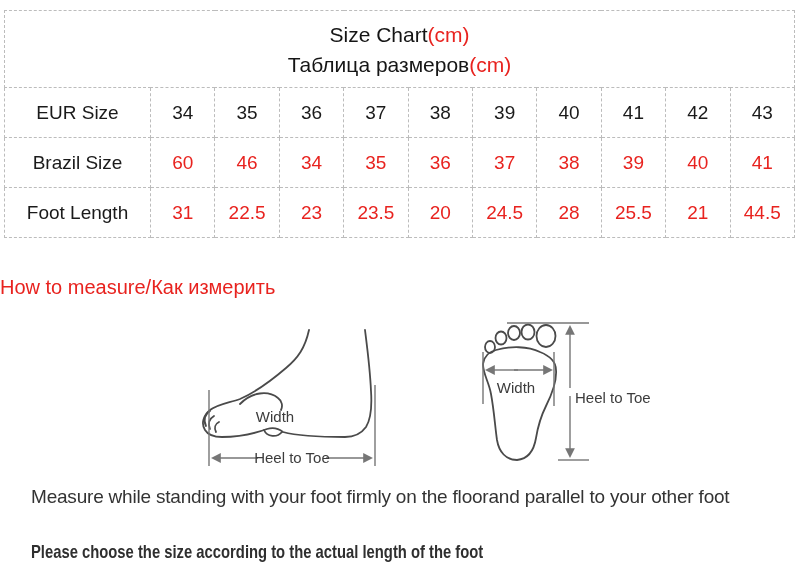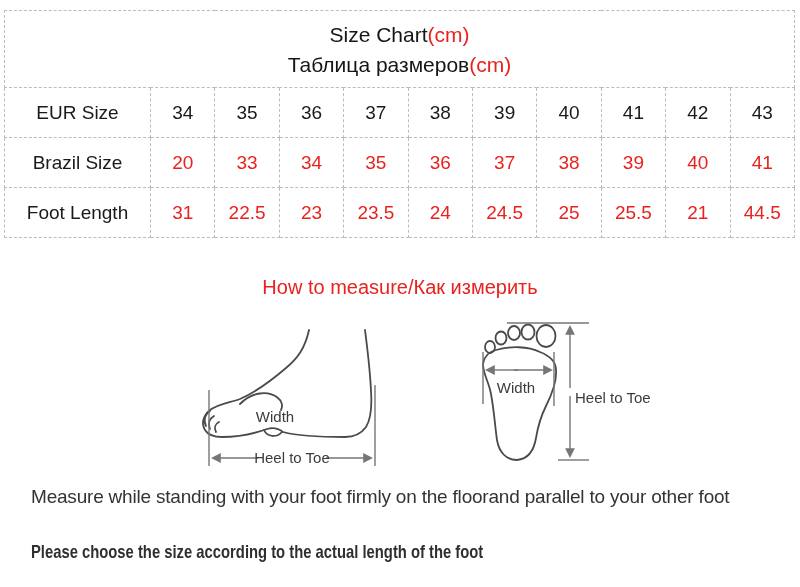--- a/index.html
+++ b/index.html
@@ -41,21 +41,21 @@
   .title-line{font-size:21px;line-height:1;color:#151515;white-space:nowrap;}
   .title-line .unit{color:var(--red);}
   tr.data-row{height:50px;}
   td.label{font-size:19px;}
   td.val.red{color:var(--red);}
   td.val.black{color:var(--ink);}
 
   
   .measure-heading{
     position:absolute;left:0;top:276px;width:800px;
-    text-align:center;font-size:20px;color:var(--red);
+    font-size:20px;color:var(--red);
     white-space:nowrap;
   }
   .diagram{position:absolute;}
   #diagram-side{left:160px;top:306px;}
   #diagram-top{left:470px;top:306px;}
   .fk{fill:none;stroke:var(--foot);stroke-width:1.8;stroke-linecap:round;stroke-linejoin:round;}
   .ms{fill:none;stroke:var(--meas);stroke-width:1.4;}
   .mt{fill:#3c3c3c;font-family:"Liberation Sans","DejaVu Sans",sans-serif;font-size:15px;}
   .arrhead{fill:var(--meas);}
 
@@ -100,40 +100,40 @@
           <td class="val black">37</td>
           <td class="val black">38</td>
           <td class="val black">39</td>
           <td class="val black">40</td>
           <td class="val black">41</td>
           <td class="val black">42</td>
           <td class="val black">43</td>
         </tr>
         <tr class="data-row">
           <td class="label">Brazil Size</td>
-          <td class="val red">20</td>
-          <td class="val red">33</td>
+          <td class="val red">60</td>
+          <td class="val red">46</td>
           <td class="val red">34</td>
           <td class="val red">35</td>
           <td class="val red">36</td>
           <td class="val red">37</td>
           <td class="val red">38</td>
           <td class="val red">39</td>
           <td class="val red">40</td>
           <td class="val red">41</td>
         </tr>
         <tr class="data-row">
           <td class="label">Foot Length</td>
           <td class="val red">31</td>
           <td class="val red">22.5</td>
           <td class="val red">23</td>
           <td class="val red">23.5</td>
-          <td class="val red">24</td>
+          <td class="val red">20</td>
           <td class="val red">24.5</td>
-          <td class="val red">25</td>
+          <td class="val red">28</td>
           <td class="val red">25.5</td>
           <td class="val red">21</td>
           <td class="val red">44.5</td>
         </tr>
       </tbody>
   </table>
 
   <div class="measure-heading">How to measure/Как измерить</div>
 
   <svg id="diagram-side" class="diagram" width="235" height="172" viewBox="0 0 235 172">

